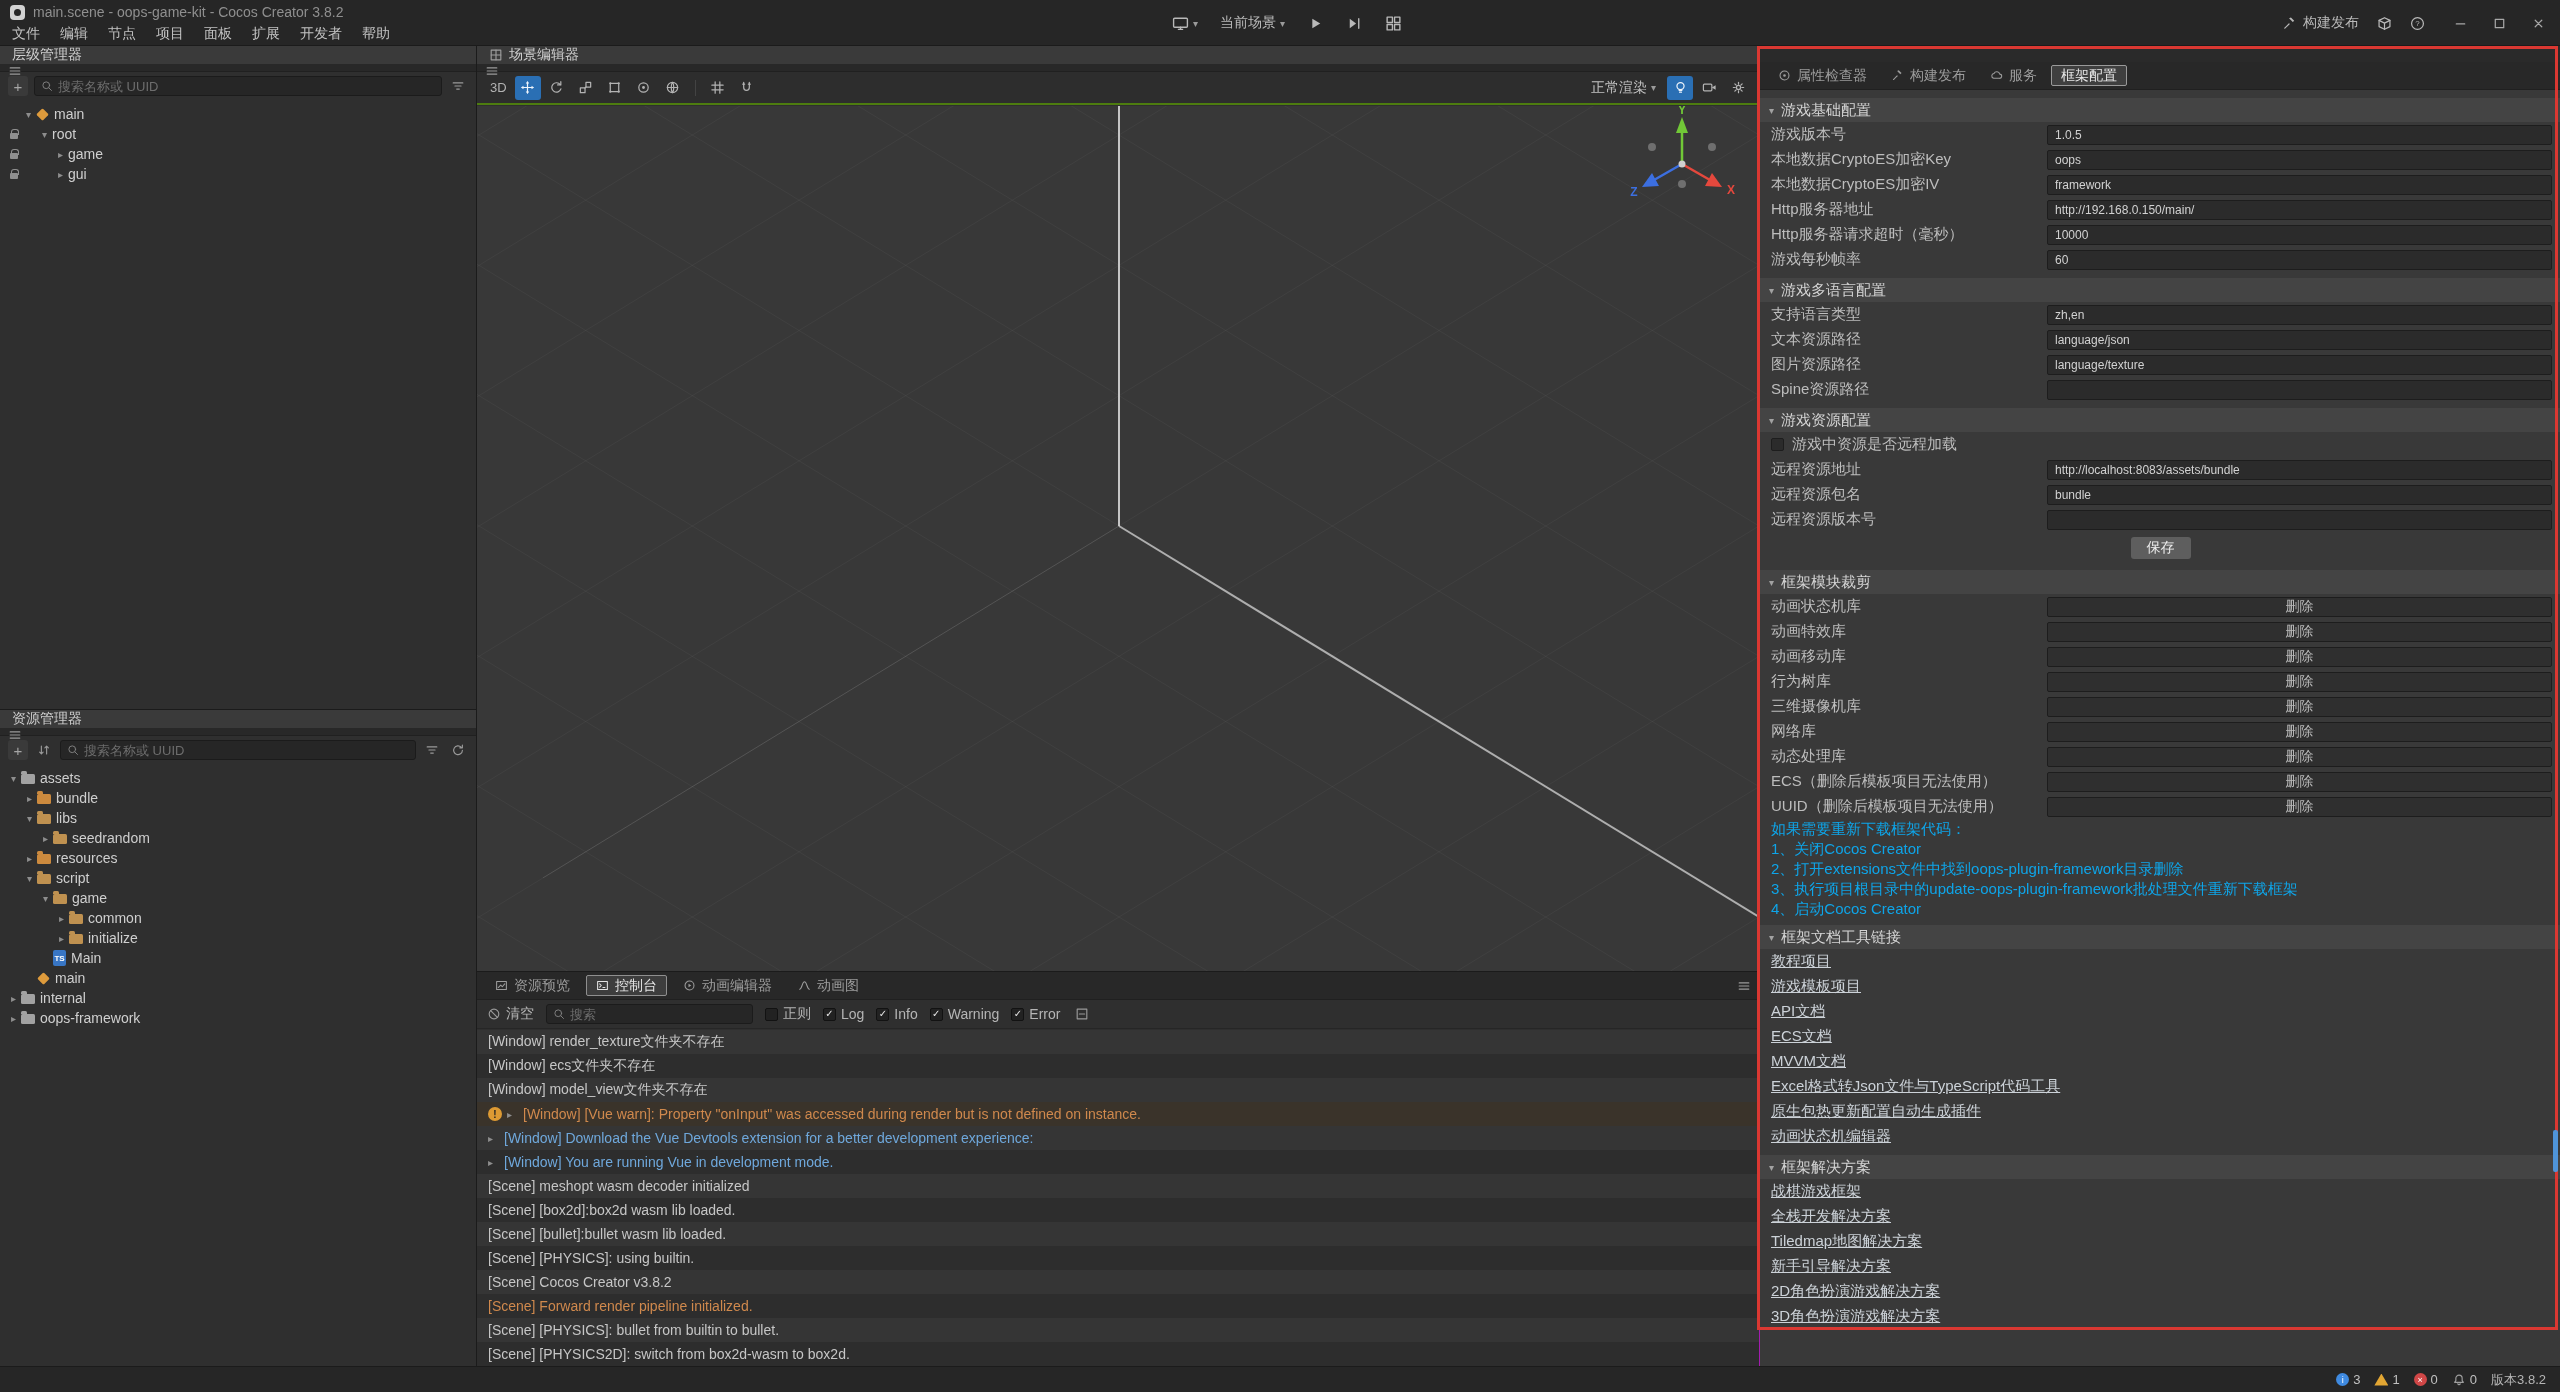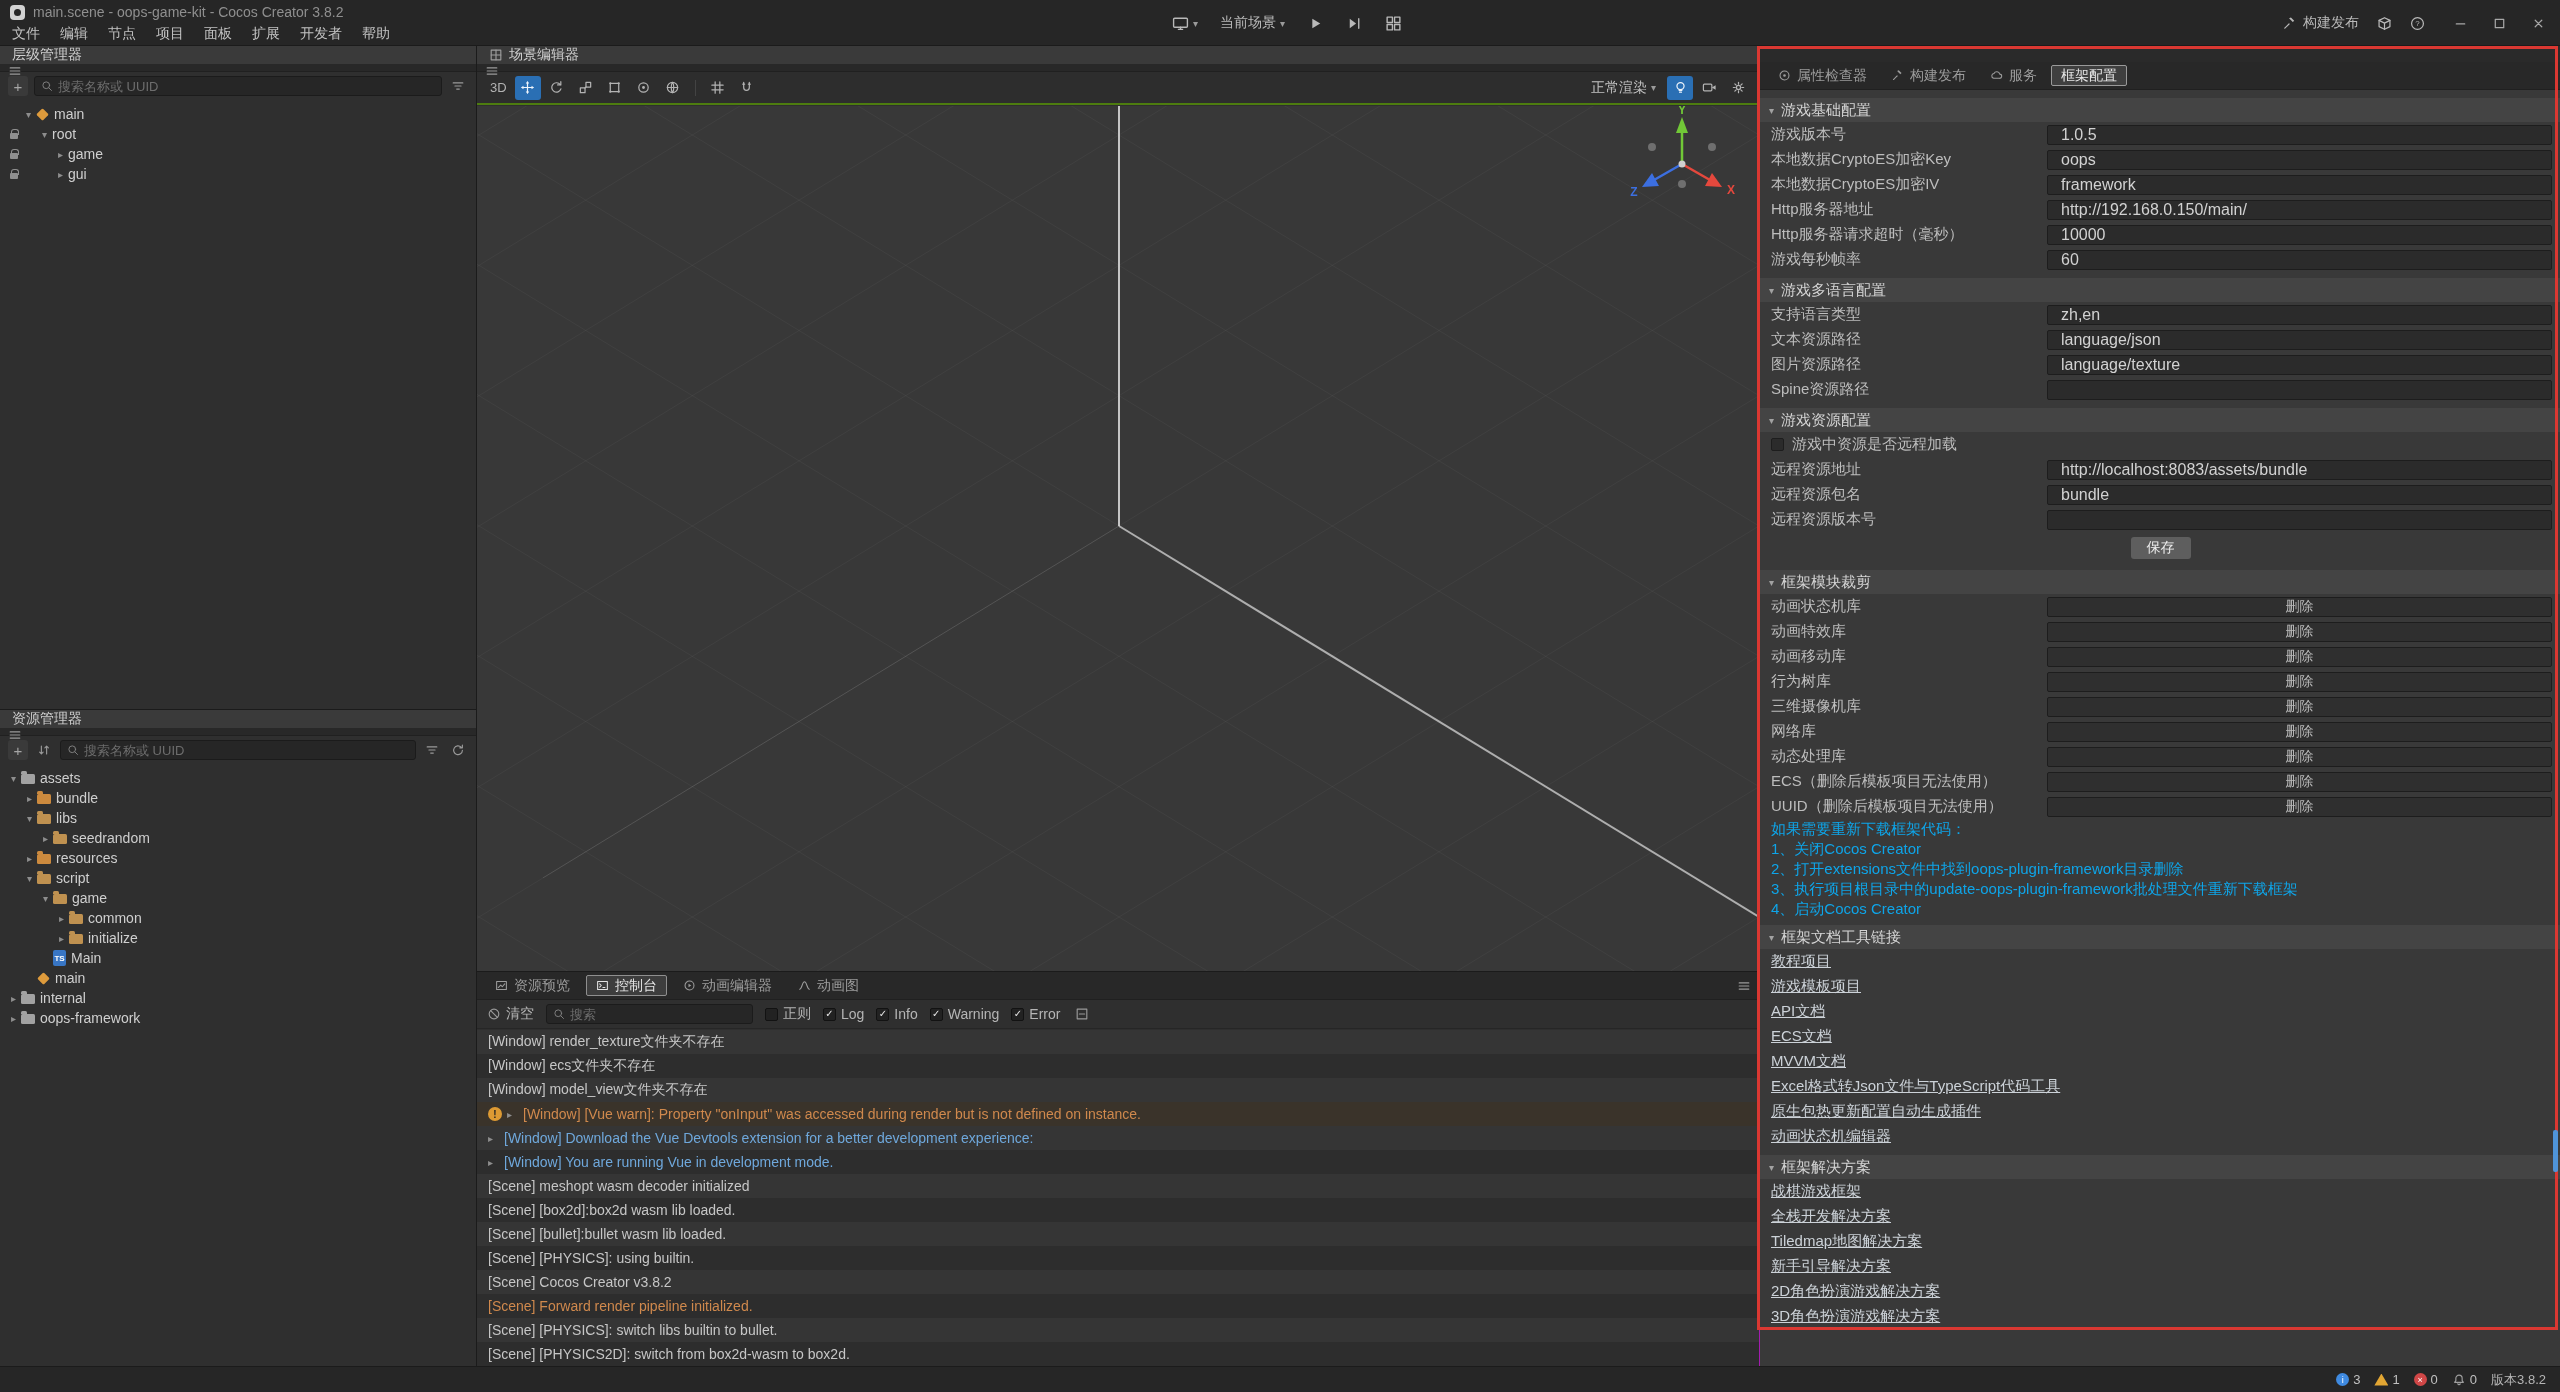--- a/index.html
+++ b/index.html
@@ -104,21 +104,21 @@
 #inspector-tabs{height:28px;background:#282828;border-bottom:1px solid #202020;display:flex;align-items:center;gap:4px;padding-left:8px;}
 .itab{display:flex;align-items:center;gap:6px;height:21px;padding:0 9px;color:#9c9c9c;border:1px solid transparent;border-radius:2px;}
 .itab .ic{width:13px;height:13px;}
 .itab.active{background:#3f3f3f;border-color:#9a9a9a;color:#e6e6e6;}
 #inspector-body{position:absolute;left:0;top:28px;width:801px;height:1292px;overflow:hidden;padding-top:2px;}
 .ghead{height:24px;margin-top:6px;background:#444444;display:flex;align-items:center;gap:7px;padding:0 9px;color:#d4d4d4;font-size:15px;}
 .garrow{color:#a2a2a2;font-size:10px;}
 .frow{height:25px;display:flex;align-items:center;padding:0 9px 0 11px;}
 .flabel{width:276px;flex:0 0 auto;color:#bdbdbd;font-size:15px;white-space:nowrap;overflow:hidden;}
 .fvalue{flex:1;min-width:0;}
-.fvalue input{width:100%;height:20px;background:#2b2b2b;border:1px solid #1d1d1d;border-radius:2px;color:#d2d2d2;font-size:16px;padding:0 13px;font-family:inherit;outline:none;}
+.fvalue input{width:100%;height:20px;background:#2b2b2b;border:1px solid #1d1d1d;border-radius:2px;color:#d2d2d2;font-size:12px;padding:0 7px;font-family:inherit;outline:none;}
 .mod-btn{width:100%;height:20px;background:#2f2f2f;border:1px solid #1d1d1d;border-radius:2px;color:#b9b9b9;font-size:14px;display:flex;align-items:center;justify-content:center;}
 .cbrow{height:25px;display:flex;align-items:center;gap:8px;padding:0 11px;color:#bdbdbd;font-size:15px;}
 .cbrow .check{background:#2b2b2b;border-color:#1d1d1d;}
 .save-row{height:32px;display:flex;align-items:center;justify-content:center;}
 .save-btn{height:22px;padding:0 16px;background:#5e5e5e;border-radius:3px;color:#efefef;display:flex;align-items:center;}
 .note{height:20px;display:flex;align-items:center;padding:0 11px;color:#0ea5e9;font-size:15px;white-space:nowrap;}
 .ilink{height:25px;display:flex;align-items:center;padding:0 11px;font-size:15px;}
 .ilink span{color:#ccd2d8;text-decoration:underline;white-space:nowrap;}
 #insp-scroll{position:absolute;right:2px;top:1068px;width:5px;height:42px;background:#4f94d8;border-radius:2px;z-index:70;}
 
@@ -787,21 +787,21 @@
         <div class="log-row log">
           <span class="log-text">[Scene] [PHYSICS]: using builtin.</span>
         </div>
         <div class="log-row log">
           <span class="log-text">[Scene] Cocos Creator v3.8.2</span>
         </div>
         <div class="log-row orange">
           <span class="log-text">[Scene] Forward render pipeline initialized.</span>
         </div>
         <div class="log-row log">
-          <span class="log-text">[Scene] [PHYSICS]: switch libs builtin to bullet.</span>
+          <span class="log-text">[Scene] [PHYSICS]: bullet from builtin to bullet.</span>
         </div>
         <div class="log-row log">
           <span class="log-text">[Scene] [PHYSICS2D]: switch from box2d-wasm to box2d.</span>
         </div>
       </div>
   </div>
 
   <div id="inspector" class="panel">
     <div id="inspector-tabs">
         <div class="itab">

